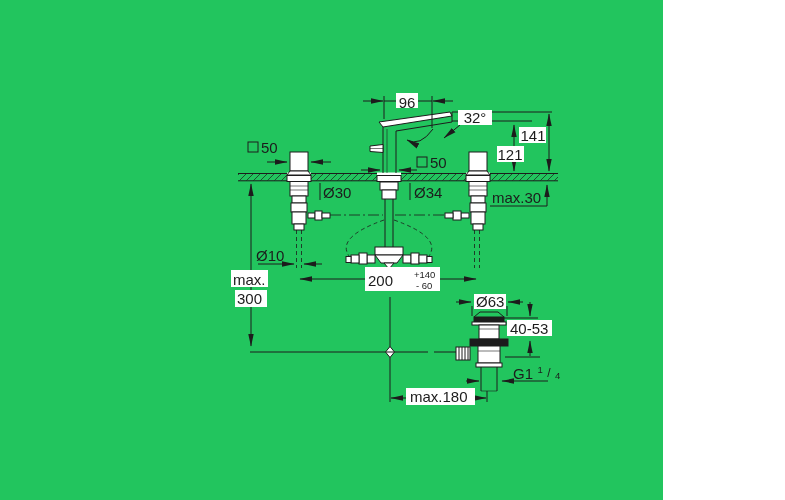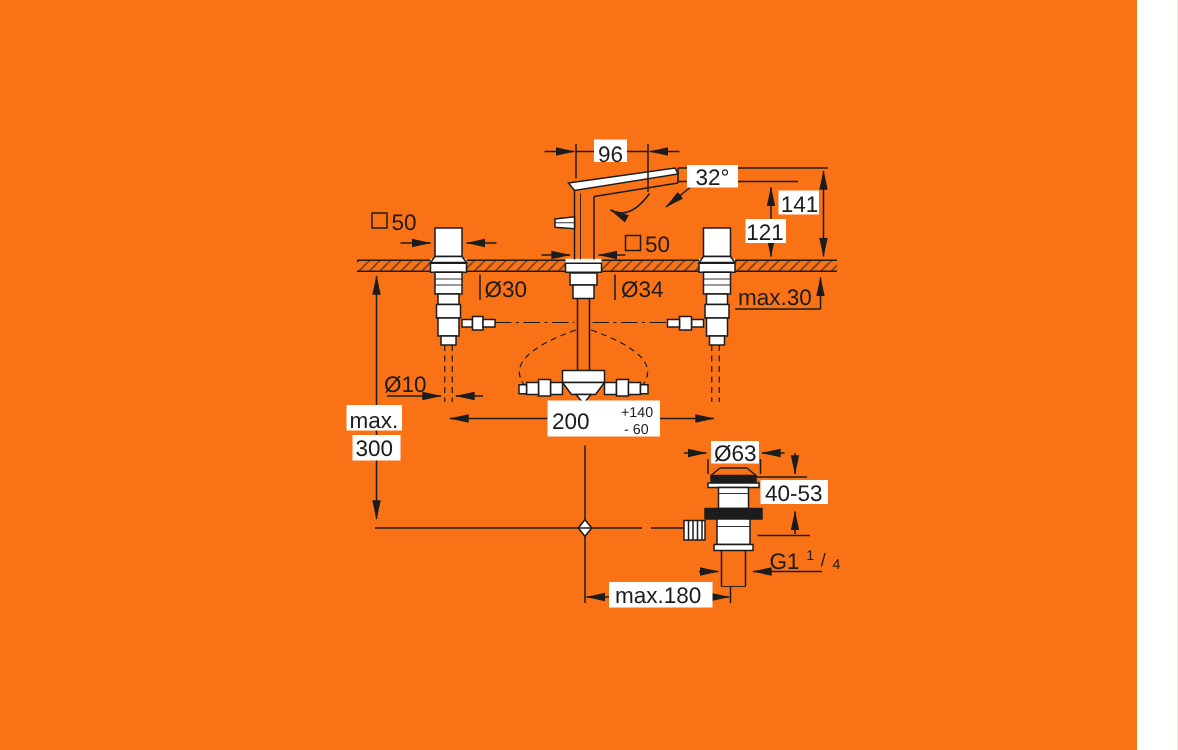--- a/index.html
+++ b/index.html
@@ -1,16 +1,16 @@
 <!DOCTYPE html>
 <html><head>
 <meta charset="utf-8">
 <style>
   html,body{margin:0;padding:0;background:#ffffff;}
-  .stage{position:relative;width:758px;height:500px;background:#f97316;overflow:hidden;
+  .stage{position:relative;width:663px;height:500px;background:#22c55e;overflow:hidden;
          font-family:"Liberation Sans","DejaVu Sans",sans-serif;}
   svg{display:block;}
   svg text{fill:#1c1c1c;font-family:"Liberation Sans","DejaVu Sans",sans-serif;}
   .ln{stroke:#1c1c1c;stroke-width:1;fill:none;}
   .thin{stroke:#1c1c1c;stroke-width:0.6;fill:none;}
   .part{stroke:#1c1c1c;stroke-width:1;fill:#ffffff;}
   .dark{stroke:#1c1c1c;stroke-width:1;fill:#1c1c1c;}
   .dim{stroke:#1c1c1c;stroke-width:1;fill:none;}
   .dashed{stroke:#1c1c1c;stroke-width:0.8;fill:none;stroke-dasharray:4 3;}
   .cline{stroke:#1c1c1c;stroke-width:0.8;fill:none;stroke-dasharray:11 3 2 3;}

